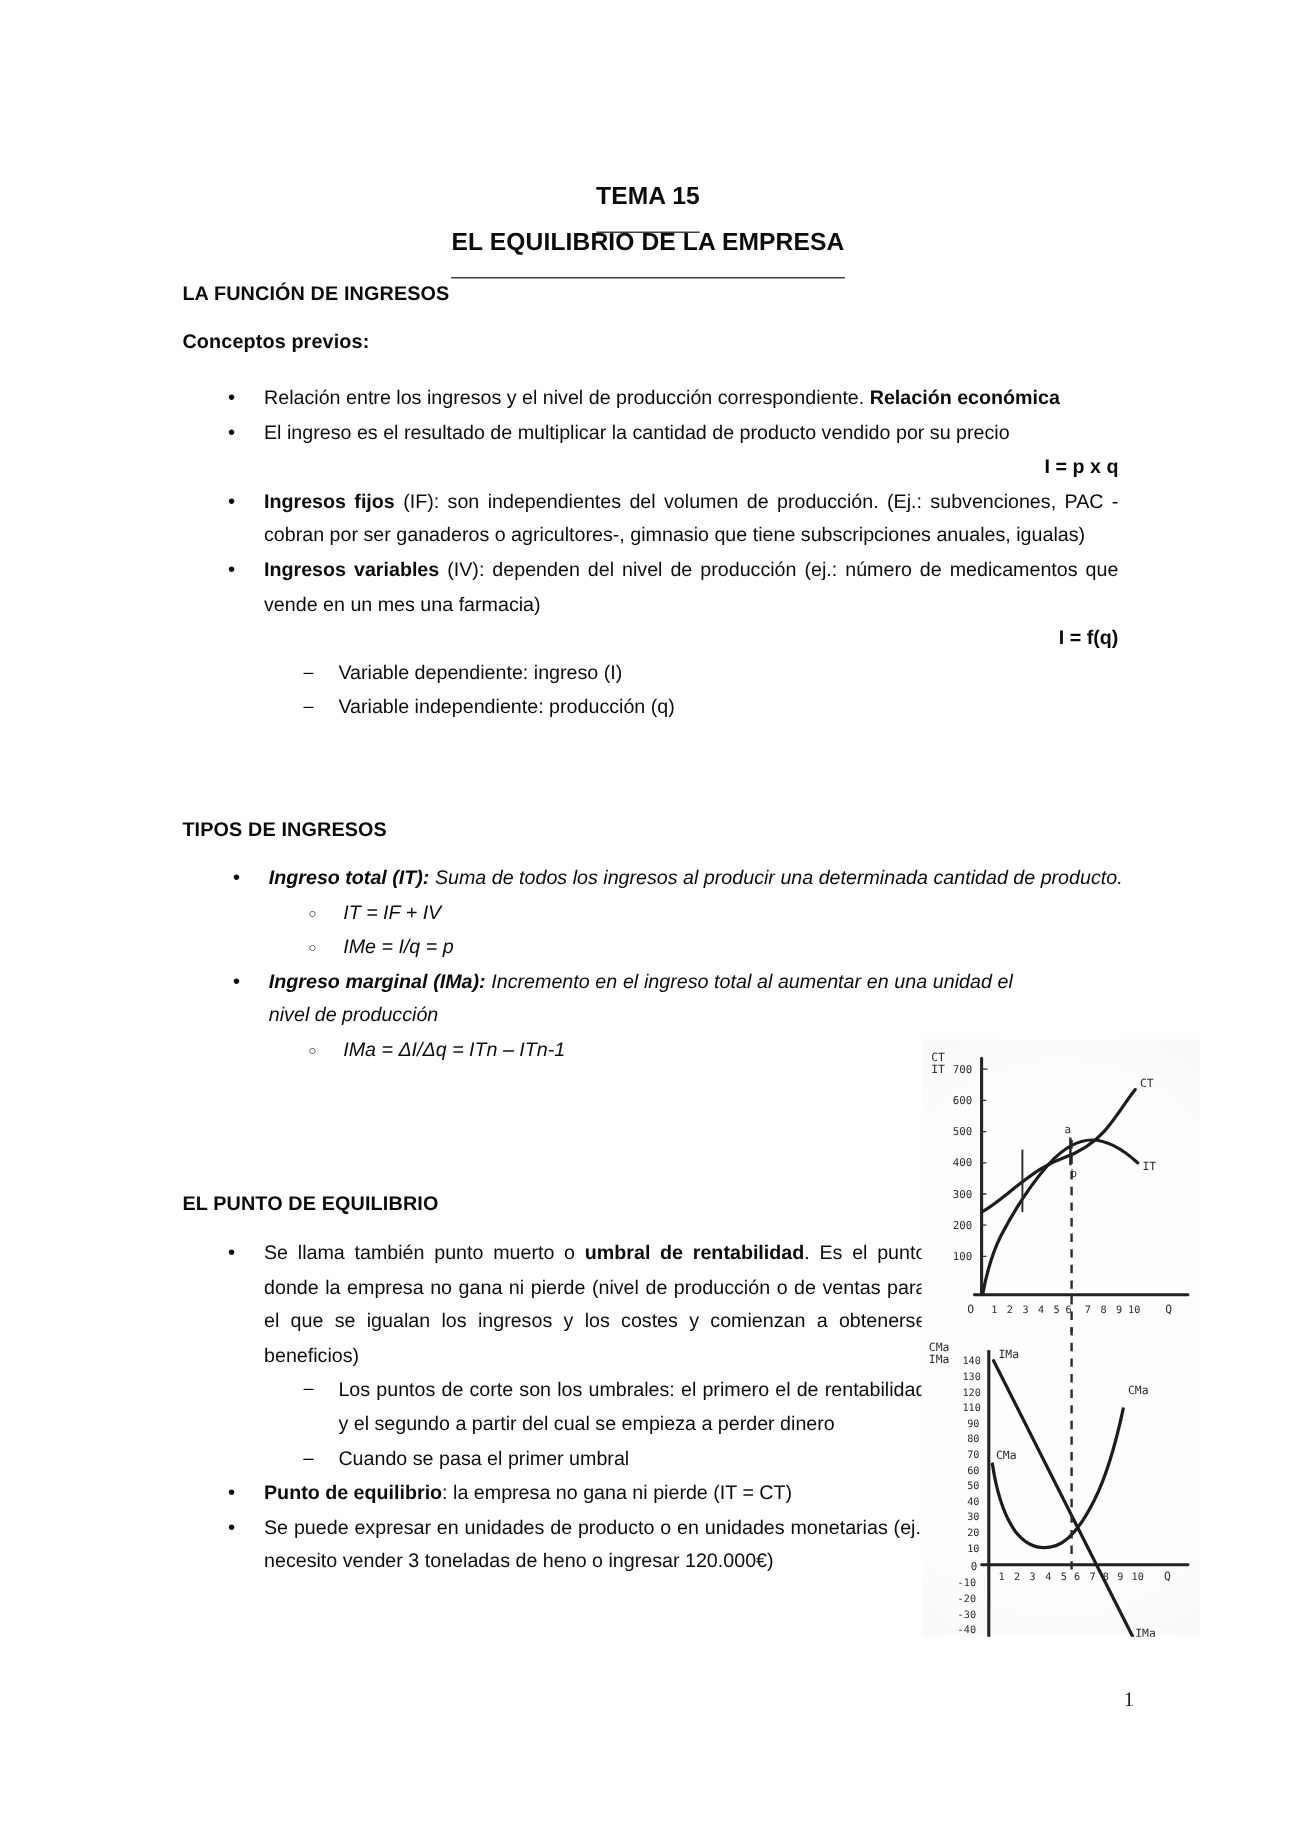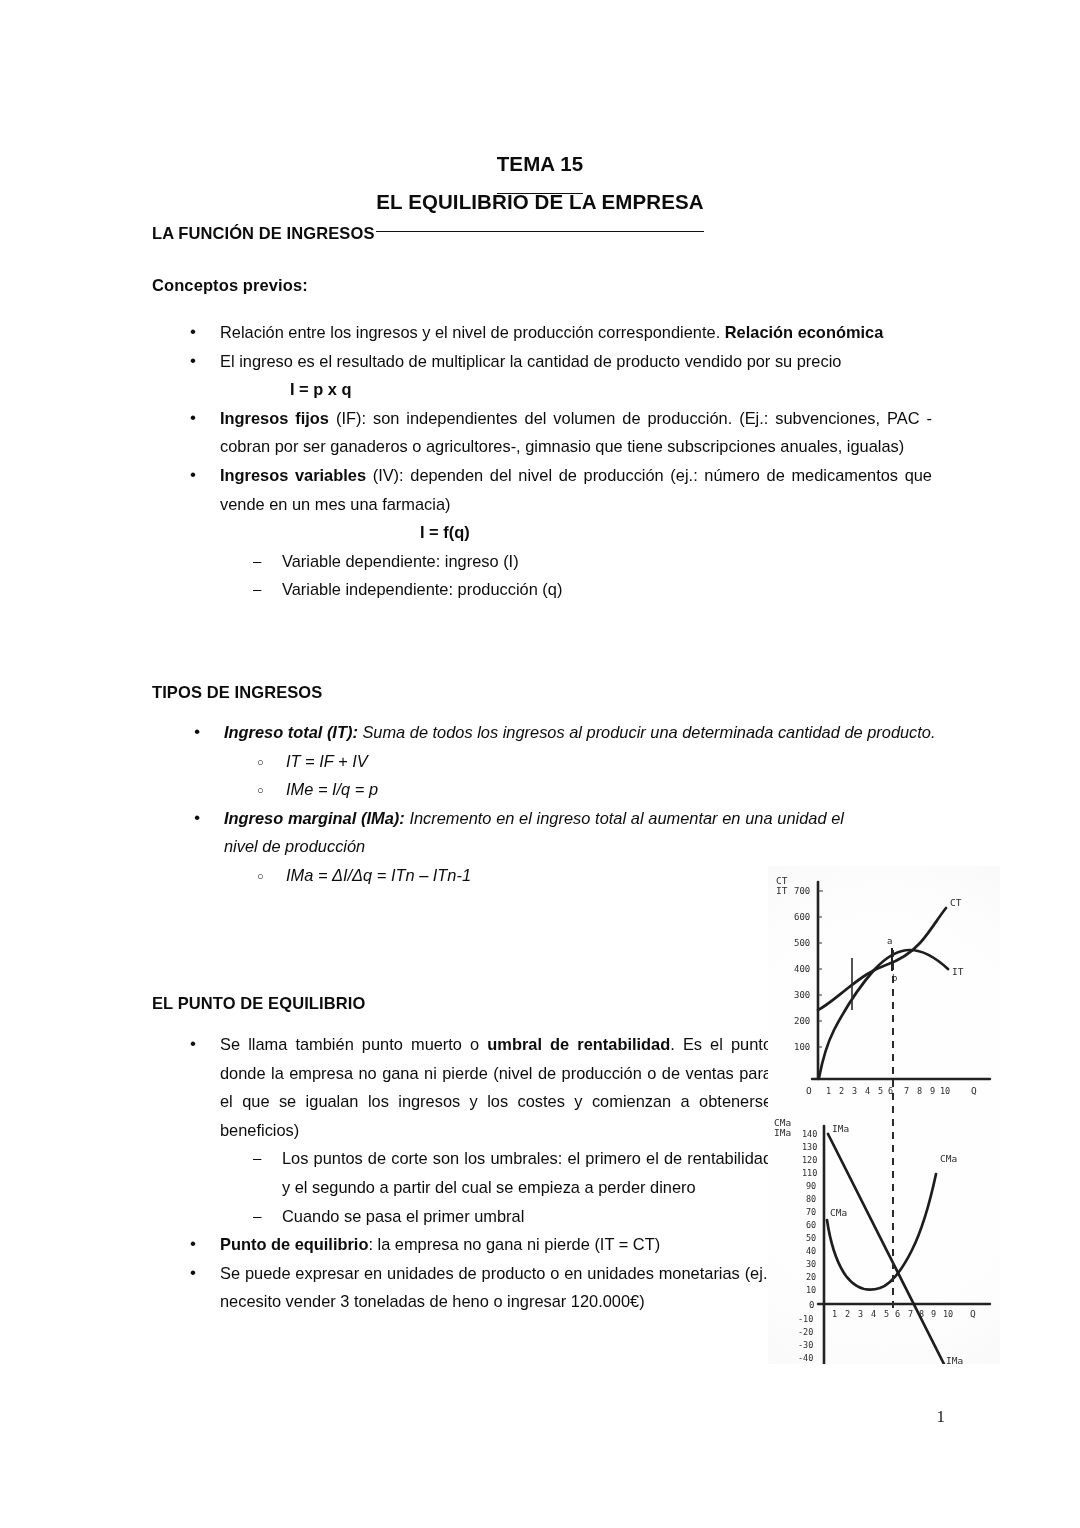--- a/index.html
+++ b/index.html
@@ -15,21 +15,21 @@
   .title{
     text-align:center;font-weight:bold;font-size:20.5px;letter-spacing:.1px;
   }
   .title span{border-bottom:1.6px solid #111;padding-bottom:18px;}
   #title1{position:absolute;left:0;top:152px;width:1080px;}
   #title2{position:absolute;left:0;top:190px;width:1080px;text-align:center;}
 
   .sect{
     position:absolute;left:152px;font-weight:bold;font-size:16.5px;letter-spacing:.1px;
   }
-  #sec-ingresos{top:224px;}
+  #sec-ingresos{top:236px;}
   #sec-conceptos{top:276px;}
   #sec-tipos{top:683px;}
   #sec-punto{top:994px;}
 
   
   .block{position:absolute;}
   .li{
     position:relative;
     font-size:16.4px;line-height:28.6px;
     text-align:justify;
@@ -50,21 +50,21 @@
   
   .lv2o{padding-left:130px;}
   .lv2o > .bul{left:101px;}
   .lv2o .bul::before{content:"\25CB";font-size:11px;}
 
   .nojust{text-align:left;}
   b,.b{font-weight:bold;}
 
   .formula{
     font-weight:bold;font-size:16.4px;line-height:28.6px;
-    text-align:left;
+    text-align:right;
   }
   #f-ipq{padding-left:138px;}
   #f-ifq{padding-left:268px;}
 
   
   #blk-conceptos{left:152px;top:318px;width:780px;}
   #blk-tipos{left:156px;top:718px;width:780px;font-style:italic;}
   #blk-punto{left:152px;top:1030px;width:620px;}
 
   

